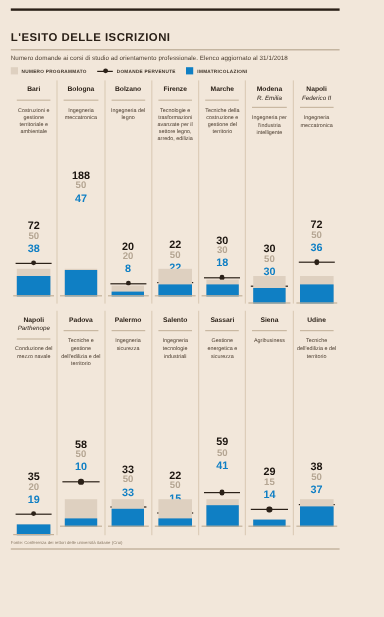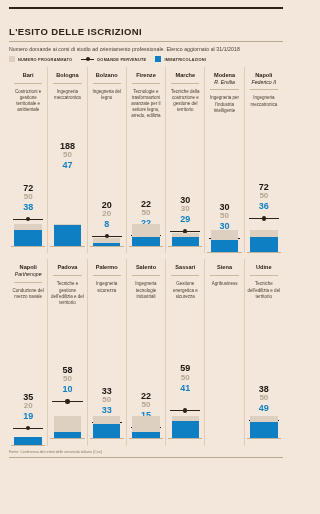--- a/index.html
+++ b/index.html
@@ -154,21 +154,21 @@
         </div>
       </div>
       <div class="col">
         <div class="city">Marche</div>
         <div class="cityrule"></div>
         <div class="course">Tecniche della costruzione e gestione del territorio</div>
         <div class="plot">
           <div class="nums" style="top: 66.2px;">
             <div class="n-dom">30</div>
             <div class="n-prog">30</div>
-            <div class="n-imm">29</div>
+            <div class="n-imm">18</div>
           </div>
           <div class="dom-mark" style="top: 100.2px;"></div>
           <div class="bars" style="height: 13.8px;">
             <div class="bar-prog" style="height: 13.8px;"></div>
             <div class="bar-imm" style="height: 9.66px;"></div>
           </div>
           <div class="baseline"></div>
         </div>
       </div>
       <div class="col">
@@ -297,30 +297,43 @@
             <div class="bar-prog" style="height: 23px;"></div>
             <div class="bar-imm" style="height: 18.86px;"></div>
           </div>
           <div class="baseline"></div>
         </div>
       </div>
       <div class="col">
         <div class="city">Siena</div>
         <div class="cityrule"></div>
         <div class="course">Agribusiness</div>
+        <div class="plot">
+          <div class="nums" style="top: 66.66px;">
+            <div class="n-dom">29</div>
+            <div class="n-prog">15</div>
+            <div class="n-imm">14</div>
+          </div>
+          <div class="dom-mark" style="top: 100.66px;"></div>
+          <div class="bars" style="height: 6.9px;">
+            <div class="bar-prog" style="height: 6.9px;"></div>
+            <div class="bar-imm" style="height: 6.44px;"></div>
+          </div>
+          <div class="baseline"></div>
+        </div>
       </div>
       <div class="col">
         <div class="city">Udine</div>
         <div class="cityrule"></div>
         <div class="course">Tecniche dell'edilizia e del territorio</div>
         <div class="plot">
           <div class="nums" style="top: 62.52px;">
             <div class="n-dom">38</div>
             <div class="n-prog">50</div>
-            <div class="n-imm">49</div>
+            <div class="n-imm">37</div>
           </div>
           <div class="dom-mark" style="top: 96.52px;"></div>
           <div class="bars" style="height: 23px;">
             <div class="bar-prog" style="height: 23px;"></div>
             <div class="bar-imm" style="height: 17.02px;"></div>
           </div>
           <div class="baseline"></div>
         </div>
       </div>
     </div>

